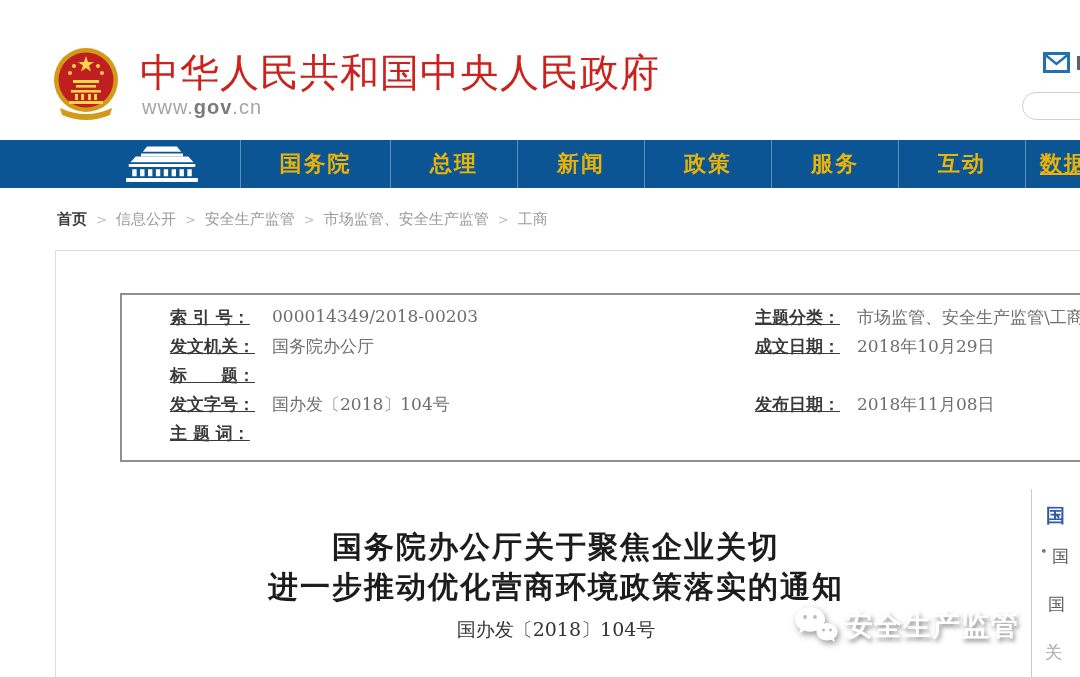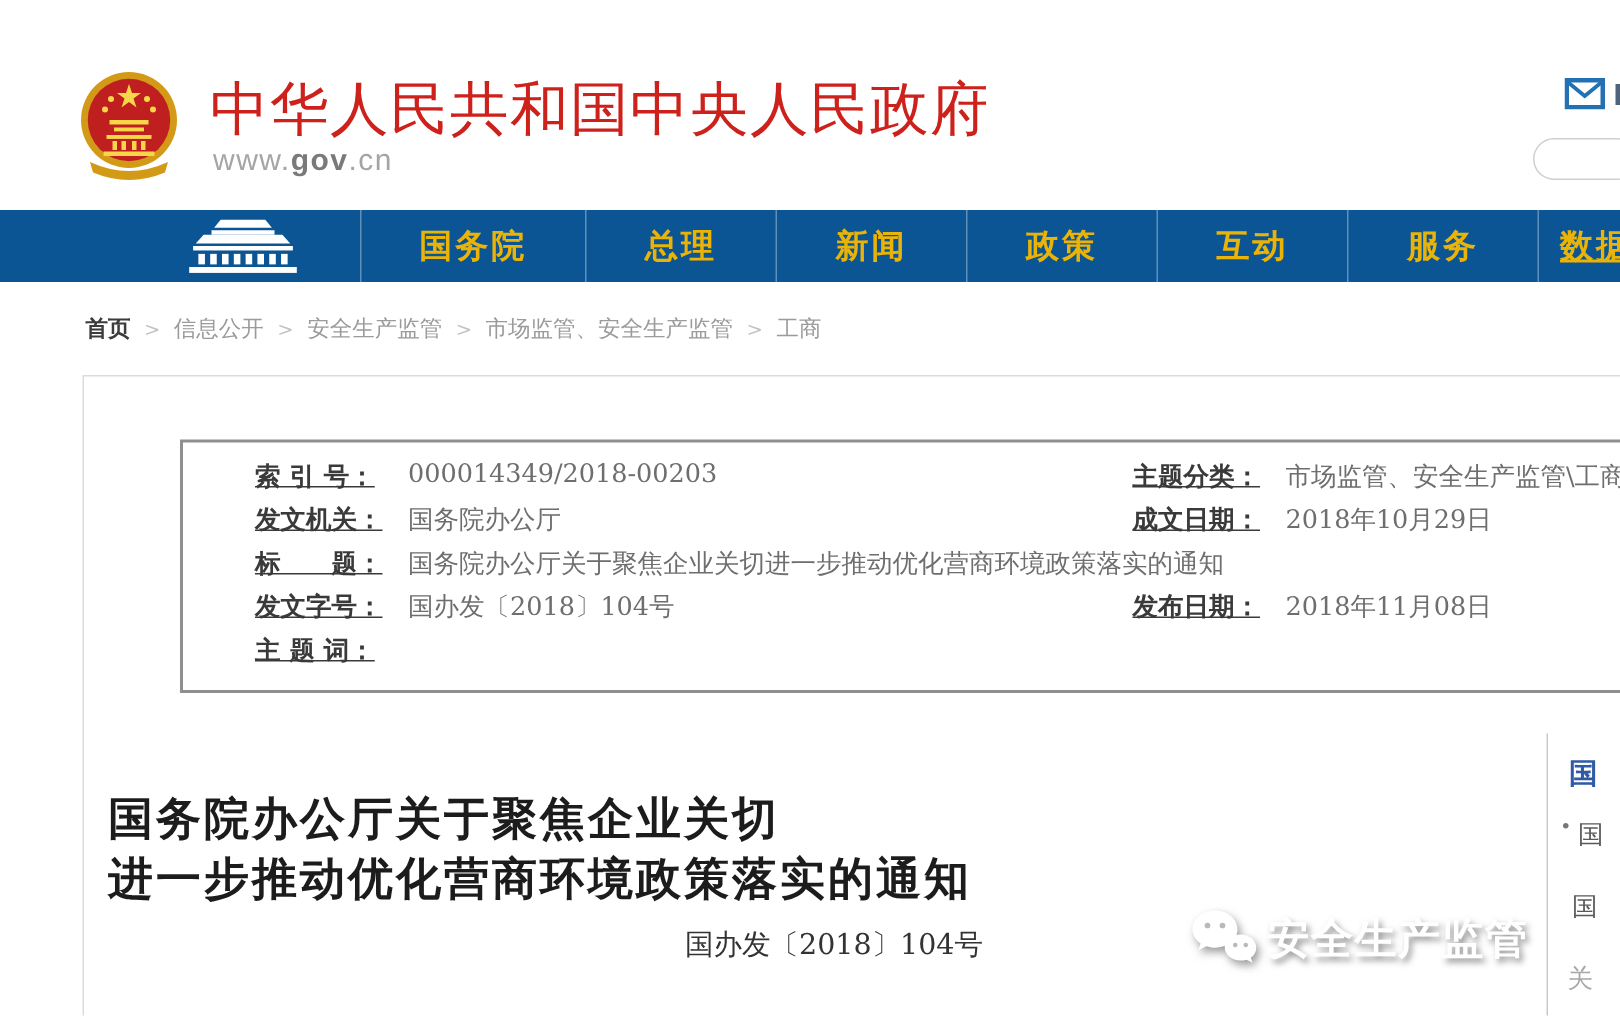--- a/index.html
+++ b/index.html
@@ -44,21 +44,21 @@
   .meta-table { position:absolute; top:42px; left:64px; width:1010px;
                 border:2px solid #8f8f8f; padding:11px 0 9px 0;
                 font-family:"DejaVu Serif", serif; font-size:17px; }
   .meta-row { position:relative; height:29px; }
   .m-label { position:absolute; font-weight:bold; color:#3a3a3a; white-space:nowrap;text-decoration:underline; }
   .m-value { position:absolute; color:#6e6e6e; white-space:nowrap; }
   .ml { left:48px; }  .lv { left:150px; }
   .rl { left:633px; } .rv { left:735px; }
 
   
-  .doc-heading { position:absolute; top:276px; left:16px; width:1000px; 
+  .doc-heading { position:absolute; top:276px; left:0; width:1000px; text-align:center;
                  font-family:Liberation Sans, sans-serif; font-weight:bold; font-size:30px;
                  color:#1c1c1c; line-height:40px; letter-spacing:2px; }
   .doc-number { position:absolute; top:366px; left:0; width:1000px; text-align:center;
                 font-family:"DejaVu Serif", serif; font-size:19px; color:#333; }
 
   
   .article-divider { position:absolute; top:238px; left:975px; width:1px; height:290px; background:#c9c9c9; }
   .sb-head { position:absolute; left:990px; top:252px; font-family:"DejaVu Serif", serif;
              font-weight:bold; font-size:19px; color:#2f5aa5; white-space:nowrap; cursor:pointer; }
   .sb-item { position:absolute; font-family:"DejaVu Serif", serif; font-size:17px;
@@ -127,22 +127,22 @@
         <rect x="68" y="28" width="5" height="8"></rect>
         <rect x="77" y="28" width="5" height="8"></rect>
         <rect x="7" y="38" width="82" height="4.5"></rect>
       </g>
     </svg>
   </div>
   <div class="nav-item wide">国务院</div>
   <div class="nav-item">总理</div>
   <div class="nav-item">新闻</div>
   <div class="nav-item">政策</div>
+  <div class="nav-item">服务</div>
   <div class="nav-item">互动</div>
-  <div class="nav-item">服务</div>
   <div class="nav-item last">数据</div>
 </nav>
 
 <div class="breadcrumb">
   <span class="bc-home">首页</span><span class="bc-sep">&gt;</span><span class="bc-link">信息公开</span><span class="bc-sep">&gt;</span><span class="bc-link">安全生产监管</span><span class="bc-sep">&gt;</span><span class="bc-link">市场监管、安全生产监管</span><span class="bc-sep">&gt;</span><span class="bc-link">工商</span>
 </div>
 
 <div class="content-box">
 
   <div class="meta-table">
@@ -153,21 +153,20 @@
       <span class="m-value rv">市场监管、安全生产监管\工商</span>
     </div>
     <div class="meta-row">
       <span class="m-label ml">发文机关：</span>
       <span class="m-value lv">国务院办公厅</span>
       <span class="m-label rl">成文日期：</span>
       <span class="m-value rv">2018年10月29日</span>
     </div>
     <div class="meta-row">
       <span class="m-label ml">标　　题：</span>
-      <span class="m-value lv">国务院办公厅关于聚焦企业关切进一步推动优化营商环境政策落实的通知</span>
     </div>
     <div class="meta-row">
       <span class="m-label ml">发文字号：</span>
       <span class="m-value lv">国办发〔2018〕104号</span>
       <span class="m-label rl">发布日期：</span>
       <span class="m-value rv">2018年11月08日</span>
     </div>
     <div class="meta-row">
       <span class="m-label ml">主 题 词：</span>
       <span class="m-value lv"></span>

